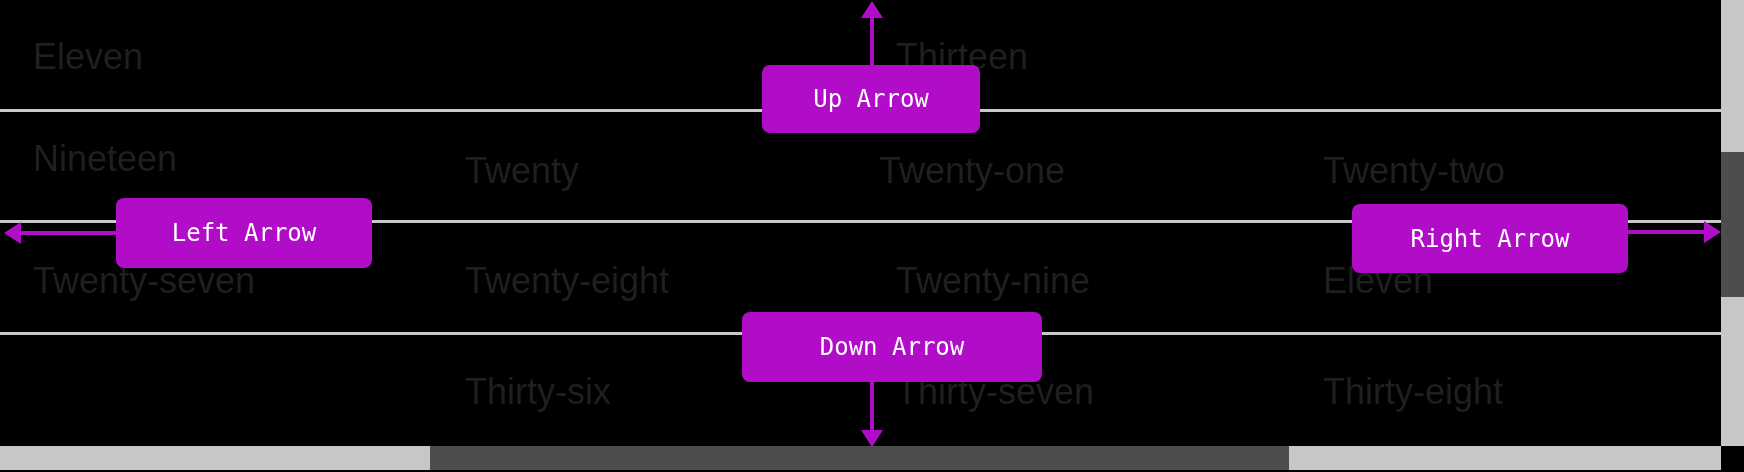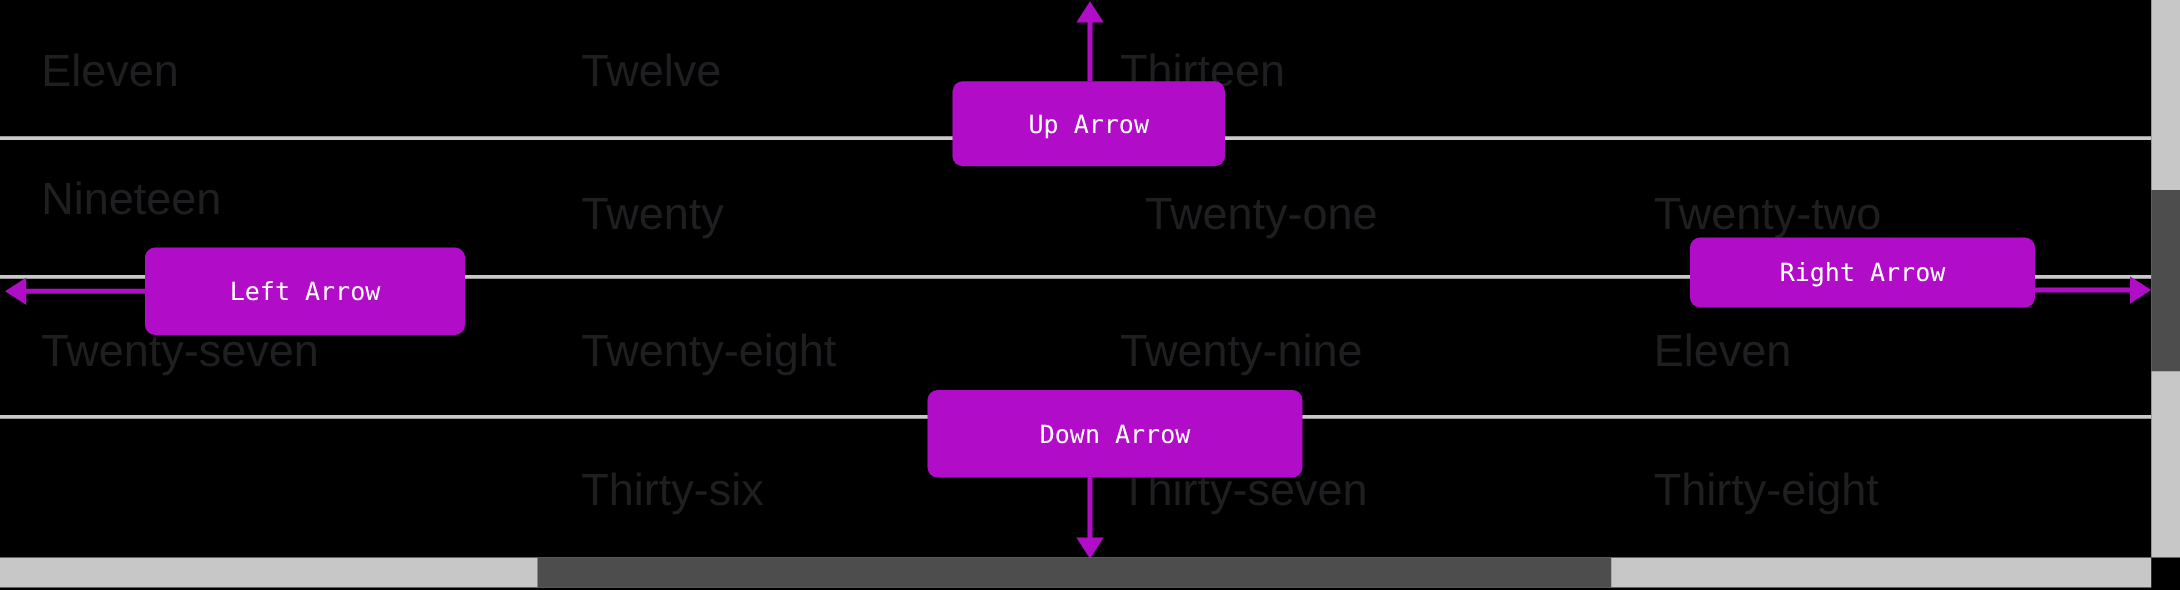--- a/index.html
+++ b/index.html
@@ -12,21 +12,21 @@
   
   .sep { position:absolute; left:0; width:1721px; height:3px;
          background: var(--grid-line, #c9c9c9); z-index:1; }
   
   .cell { position:absolute; white-space:nowrap;
           font: 400 36px "Liberation Sans", sans-serif;
           line-height:44px; color: var(--cell-text, #1f1f22); z-index:2; }
   
   .btn { position:absolute; display:flex; align-items:center; justify-content:center;
          background: var(--accent, #B10DC9); color: var(--button-text, #fff);
-         font-family:"DejaVu Sans Mono", monospace; font-size:20px;
+         font-family:"DejaVu Sans Mono", monospace; font-size:24px;
          border:none; border-radius:8px; z-index:5; padding:0; cursor:pointer; }
   
   .shaft { position:absolute; background: var(--accent, #B10DC9); z-index:4; }
   .head  { position:absolute; width:0; height:0; z-index:4; }
   .head.up    { border-left:11px solid transparent; border-right:11px solid transparent;
                 border-bottom:17px solid var(--accent, #B10DC9); }
   .head.down  { border-left:11px solid transparent; border-right:11px solid transparent;
                 border-top:17px solid var(--accent, #B10DC9); }
   .head.left  { border-top:11px solid transparent; border-bottom:11px solid transparent;
                 border-right:17px solid var(--accent, #B10DC9); }
@@ -45,26 +45,25 @@
 </head>
 <body>
 
 <div id="screen">
 
   <div class="sep" style="top:109px"></div>
   <div class="sep" style="top:220px"></div>
   <div class="sep" style="top:332px"></div>
 
   <div class="cell" style="left:33px;  top:35px">Eleven</div>
-  <div class="cell" style="left:465px; top:35px">Twelve</div>
   <div class="cell" style="left:896px; top:35px">Thirteen</div>
 
   <div class="cell" style="left:33px;  top:137px">Nineteen</div>
   <div class="cell" style="left:465px; top:149px">Twenty</div>
-  <div class="cell" style="left:916px; top:149px">Twenty-one</div>
+  <div class="cell" style="left:879px; top:149px">Twenty-one</div>
   <div class="cell" style="left:33px;  top:259px">Twenty-seven</div>
 
   <div class="cell" style="left:1323px;top:149px">Twenty-two</div>
   <div class="cell" style="left:465px; top:259px">Twenty-eight</div>
   <div class="cell" style="left:896px; top:259px">Twenty-nine</div>
   <div class="cell" style="left:1323px;top:259px">Eleven</div>
 
   <div class="cell" style="left:896px; top:370px">Thirty-seven</div>
   <div class="cell" style="left:465px; top:370px">Thirty-six</div>
   <div class="cell" style="left:1323px;top:370px">Thirty-eight</div>
@@ -72,21 +71,21 @@
   <div class="shaft" style="left:870px; top:16px; width:4px; height:49px"></div>
   <div class="head up" style="left:861px; top:1px"></div>
   <button class="btn" style="left:762px; top:65px; width:218px; height:68px">Up Arrow</button>
 
   <div class="shaft" style="left:20px; top:231px; width:96px; height:4px"></div>
   <div class="head left" style="left:4px; top:222px"></div>
   <button class="btn" style="left:116px; top:198px; width:256px; height:70px">Left Arrow</button>
 
   <div class="shaft" style="left:1628px; top:230px; width:76px; height:4px"></div>
   <div class="head right" style="left:1704px; top:221px"></div>
-  <button class="btn" style="left:1352px; top:190px; width:276px; height:56px">Right Arrow</button>
+  <button class="btn" style="left:1352px; top:204px; width:276px; height:69px">Right Arrow</button>
 
   <button class="btn" style="left:742px; top:312px; width:300px; height:70px">Down Arrow</button>
   <div class="shaft" style="left:870px; top:382px; width:4px; height:49px"></div>
   <div class="head down" style="left:861px; top:430px"></div>
 
   <div class="vtrack">
     <div class="vthumb"></div>
   </div>
   <div class="htrack">
     <div class="hthumb"></div>

